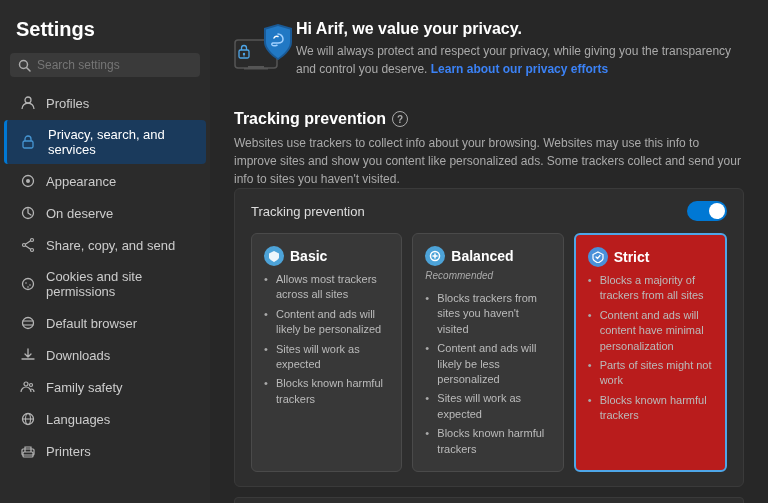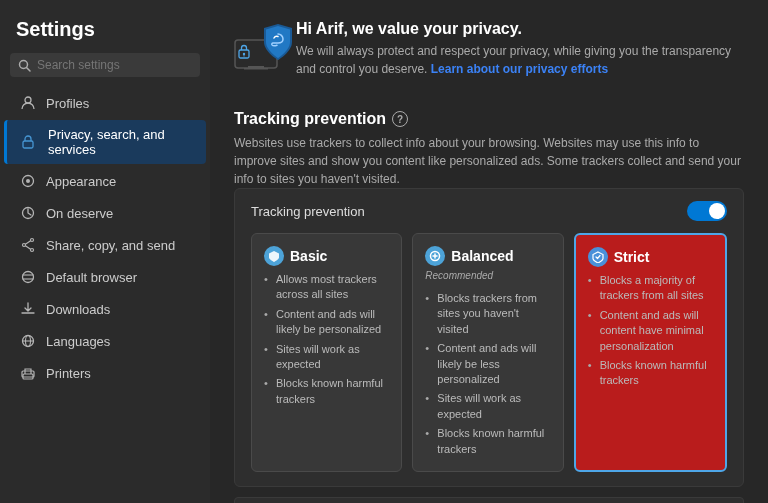--- a/index.html
+++ b/index.html
@@ -294,31 +294,49 @@
         <circle cx="12" cy="13" r="1.5" stroke="#ccc" stroke-width="1.2"></circle>
         <circle cx="4" cy="8" r="1.5" stroke="#ccc" stroke-width="1.2"></circle>
         <line x1="5.4" y1="7.2" x2="10.6" y2="3.8" stroke="#ccc" stroke-width="1.2"></line>
         <line x1="5.4" y1="8.8" x2="10.6" y2="12.2" stroke="#ccc" stroke-width="1.2"></line>
       </svg>
     <span>Share, copy, and send</span>
   </div>
   <div class="nav-item">
     <svg class="nav-icon" viewBox="0 0 16 16" fill="none">
         <circle cx="8" cy="8" r="5.5" stroke="#ccc" stroke-width="1.3"></circle>
+        <circle cx="6" cy="7" r="0.8" fill="#ccc"></circle>
+        <circle cx="10" cy="9" r="0.8" fill="#ccc"></circle>
+        <circle cx="8" cy="11" r="0.8" fill="#ccc"></circle>
+      </svg>
+    <span>Cookies and site permissions</span>
+  </div>
+  <div class="nav-item">
+    <svg class="nav-icon" viewBox="0 0 16 16" fill="none">
+        <circle cx="8" cy="8" r="5.5" stroke="#ccc" stroke-width="1.3"></circle>
         <line x1="2.5" y1="6" x2="13.5" y2="6" stroke="#ccc" stroke-width="1.1"></line>
         <line x1="2.5" y1="10" x2="13.5" y2="10" stroke="#ccc" stroke-width="1.1"></line>
       </svg>
     <span>Default browser</span>
   </div>
   <div class="nav-item">
     <svg class="nav-icon" viewBox="0 0 16 16" fill="none">
         <path d="M8 2v8m-3-3 3 3 3-3" stroke="#ccc" stroke-width="1.3" stroke-linecap="round" stroke-linejoin="round"></path>
         <path d="M2 12h12" stroke="#ccc" stroke-width="1.3" stroke-linecap="round"></path>
       </svg>
     <span>Downloads</span>
+  </div>
+  <div class="nav-item">
+    <svg class="nav-icon" viewBox="0 0 16 16" fill="none">
+        <circle cx="6" cy="5" r="2" stroke="#ccc" stroke-width="1.2"></circle>
+        <circle cx="11" cy="6" r="1.5" stroke="#ccc" stroke-width="1.2"></circle>
+        <path d="M1 13c0-2.76 2.24-5 5-5s5 2.24 5 5" stroke="#ccc" stroke-width="1.2" fill="none"></path>
+        <path d="M11 10c1.66 0 3 1.34 3 3" stroke="#ccc" stroke-width="1.2" fill="none"></path>
+      </svg>
+    <span>Family safety</span>
   </div>
   <div class="nav-item">
     <svg class="nav-icon" viewBox="0 0 16 16" fill="none">
         <circle cx="8" cy="8" r="5.5" stroke="#ccc" stroke-width="1.3"></circle>
         <ellipse cx="8" cy="8" rx="2.5" ry="5.5" stroke="#ccc" stroke-width="1.1"></ellipse>
         <line x1="2.5" y1="8" x2="13.5" y2="8" stroke="#ccc" stroke-width="1.1"></line>
       </svg>
     <span>Languages</span>
   </div>
   <div class="nav-item">
@@ -422,20 +440,21 @@
             <svg width="12" height="12" viewBox="0 0 12 12" fill="none">
                 <path d="M6 1L11 3.5v4C11 9.5 6 12 6 12S1 9.5 1 7.5v-4L6 1z" stroke="white" stroke-width="1.2" fill="none"></path>
                 <path d="M4 6l1.5 1.5L8 4.5" stroke="white" stroke-width="1.2" stroke-linecap="round" stroke-linejoin="round"></path>
               </svg>
           </div>
           <span>Strict</span>
         </div>
         <ul>
           <li>Blocks a majority of trackers from all sites</li>
           <li>Content and ads will content have minimal personalization</li>
+          <li>Parts of sites might not work</li>
           <li>Blocks known harmful trackers</li>
         </ul>
       </div>
     </div>
   </div>
 
   <div class="list-row">
     
     
   </div>

